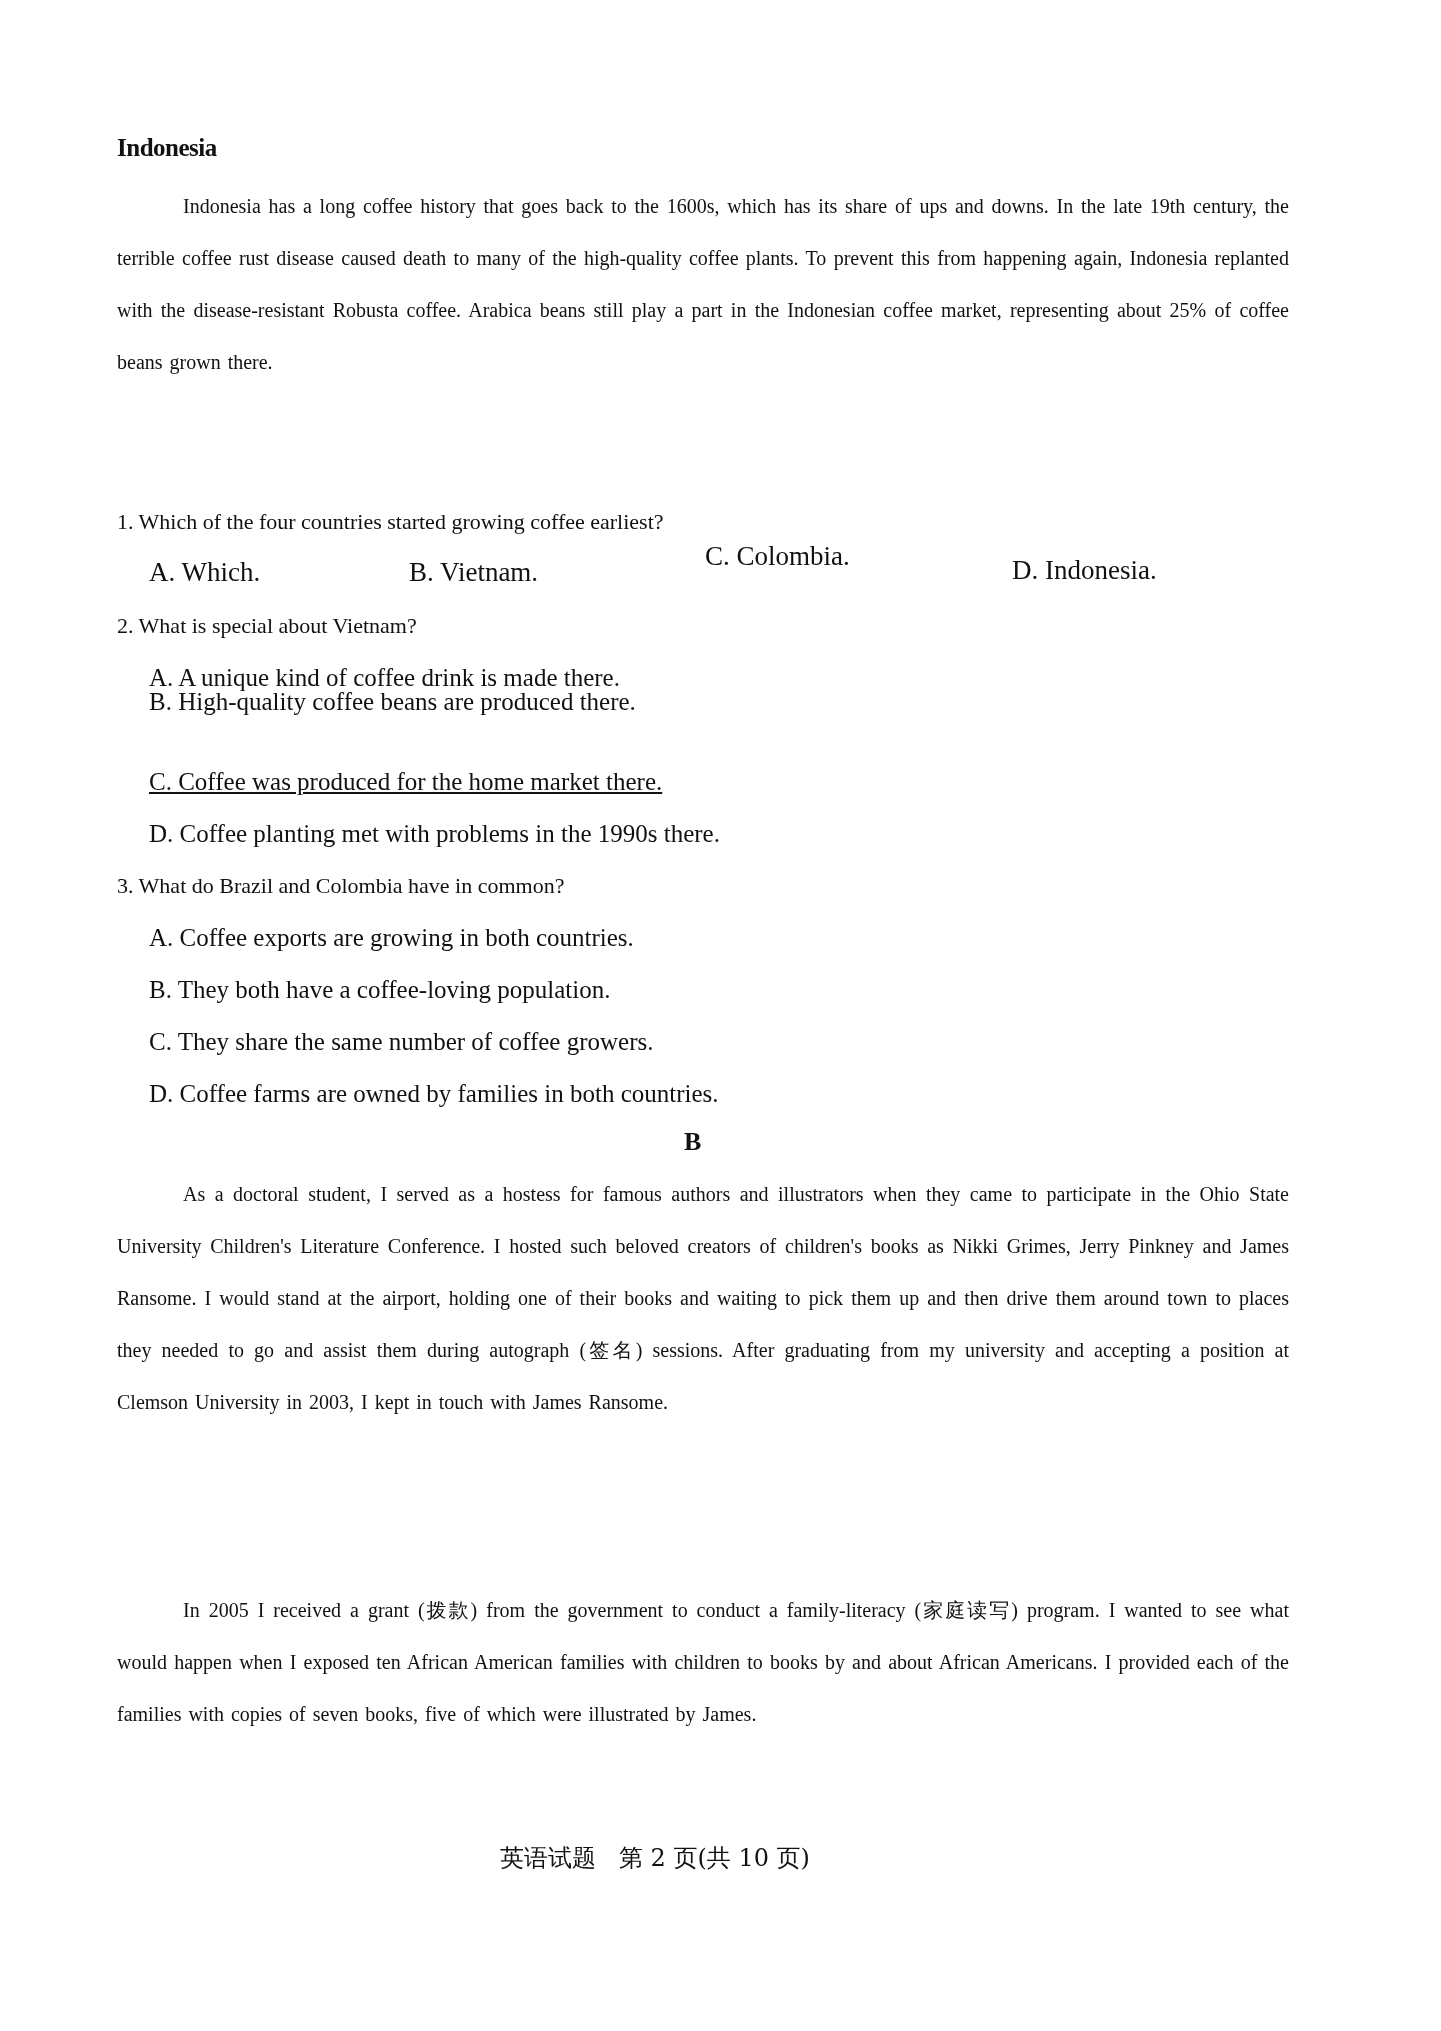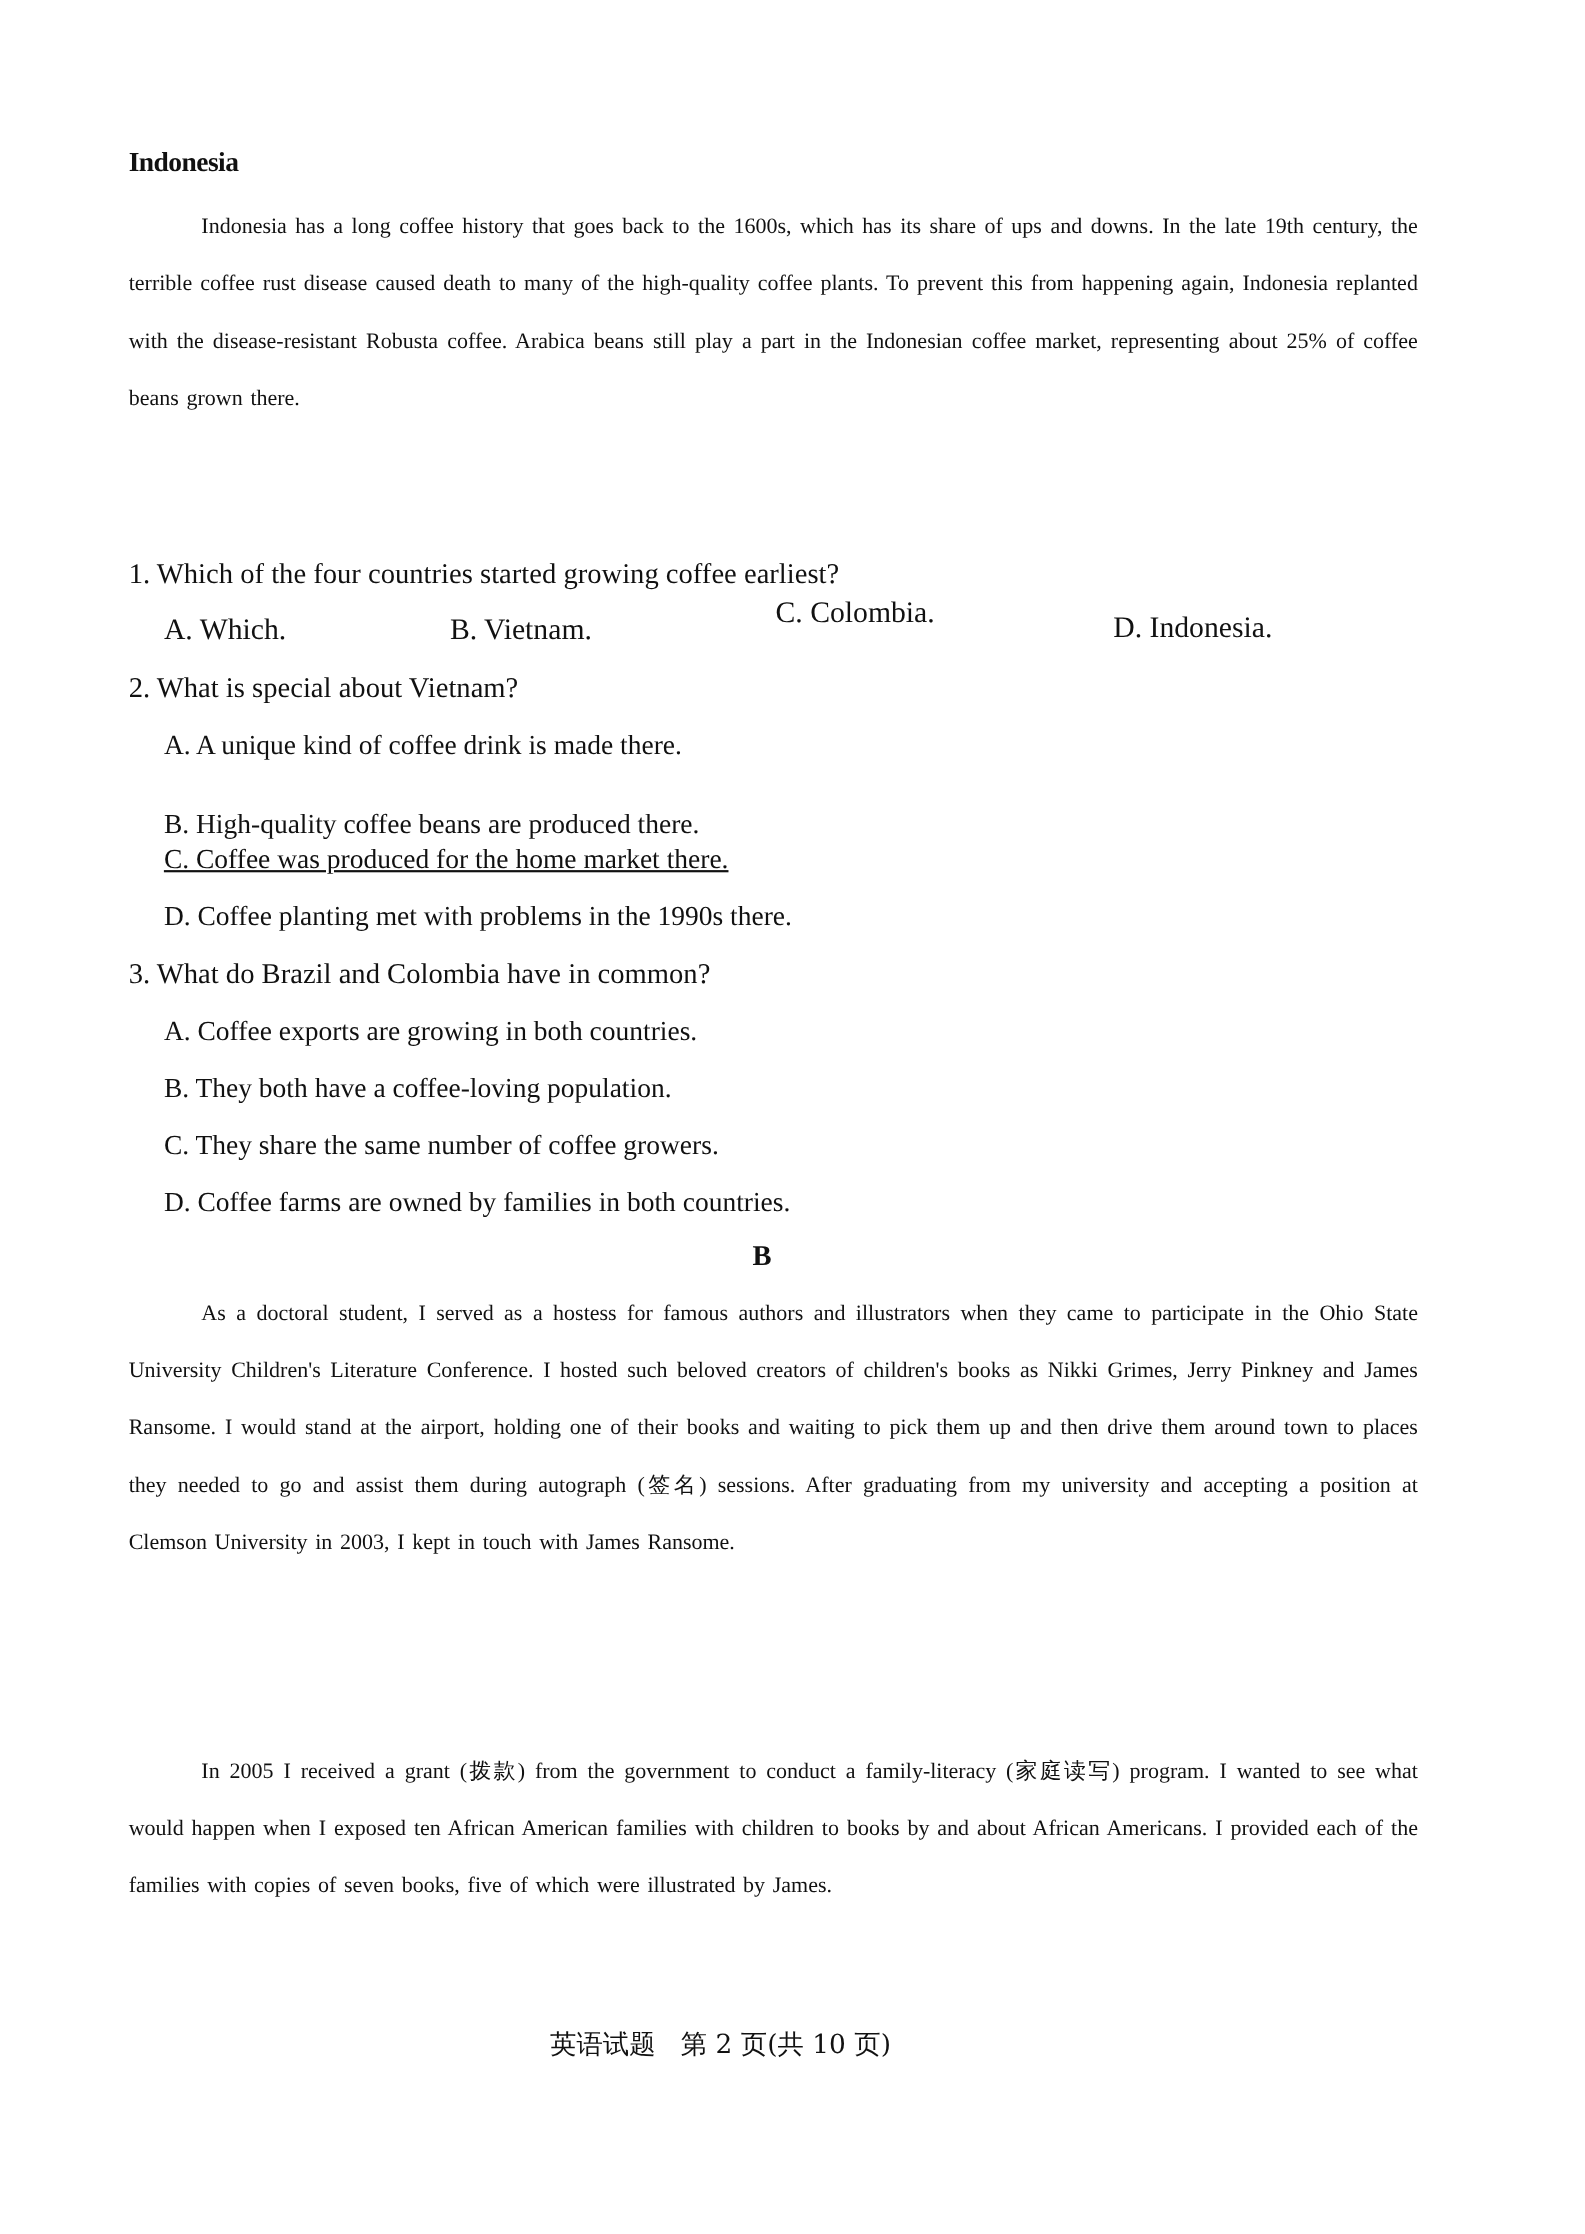--- a/index.html
+++ b/index.html
@@ -12,21 +12,21 @@
   .heading {
     position: absolute; left: 0; top: 134px;
     font-weight: bold; font-size: 25px; letter-spacing: -0.5px;
   }
   .para {
     position: absolute; left: 0; width: 1172px;
     text-align: justify; text-align-last: left;
     font-size: 20px; line-height: 52px; word-spacing: 2px;
     text-indent: 66px;
   }
-  .question { position: absolute; left: 0; font-size: 26px; line-height: 52px; white-space: nowrap; }
+  .question { position: absolute; left: 0; font-size: 22px; line-height: 52px; white-space: nowrap; }
   .option { position: absolute; left: 32px; font-size: 25px; line-height: 52px; white-space: nowrap; }
   .opt-inline { position: absolute; font-size: 27px; line-height: 52px; white-space: nowrap; }
   .section-letter { position: absolute; left: 567px; top: 1122px; font-weight: bold; font-size: 26px; line-height: 40px; }
   .footer {
     position: absolute; left: 500px; top: 1840px; font-size: 24px; line-height: 36px;
     font-family: "DejaVu Serif", "Liberation Serif", serif; white-space: pre;
   }
 </style>
 </head>
 <body>
@@ -38,21 +38,21 @@
   <p class="para" style="top:180px; margin:0;">Indonesia has a long coffee history that goes back to the 1600s, which has its share of ups and downs. In the late 19th century, the terrible coffee rust disease caused death to many of the high-quality coffee plants. To prevent this from happening again, Indonesia replanted with the disease-resistant Robusta coffee. Arabica beans still play a part in the Indonesian coffee market, representing about 25% of coffee beans grown there.</p>
 
   <div class="question" style="top:496px;">1. Which of the four countries started growing coffee earliest?</div>
   <div class="opt-inline" style="top:546px; left:32px;">A. Which.</div>
   <div class="opt-inline" style="top:546px; left:292px;">B. Vietnam.</div>
   <div class="opt-inline" style="top:530px; left:588px;">C. Colombia.</div>
   <div class="opt-inline" style="top:544px; left:895px;">D. Indonesia.</div>
 
   <div class="question" style="top:600px;">2. What is special about Vietnam?</div>
   <div class="option" style="top:652px;">A. A unique kind of coffee drink is made there.</div>
-  <div class="option" style="top:724px;">B. High-quality coffee beans are produced there.</div>
+  <div class="option" style="top:676px;">B. High-quality coffee beans are produced there.</div>
   <div class="option" style="top:756px;text-decoration:underline;">C. Coffee was produced for the home market there.</div>
   <div class="option" style="top:808px;text-align:center;">D. Coffee planting met with problems in the 1990s there.</div>
 
   <div class="question" style="top:860px;">3. What do Brazil and Colombia have in common?</div>
   <div class="option" style="top:912px;">A. Coffee exports are growing in both countries.</div>
   <div class="option" style="top:964px;">B. They both have a coffee-loving population.</div>
   <div class="option" style="top:1016px;">C. They share the same number of coffee growers.</div>
   <div class="option" style="top:1068px;">D. Coffee farms are owned by families in both countries.</div>
 
   <div class="section-letter">B</div>

